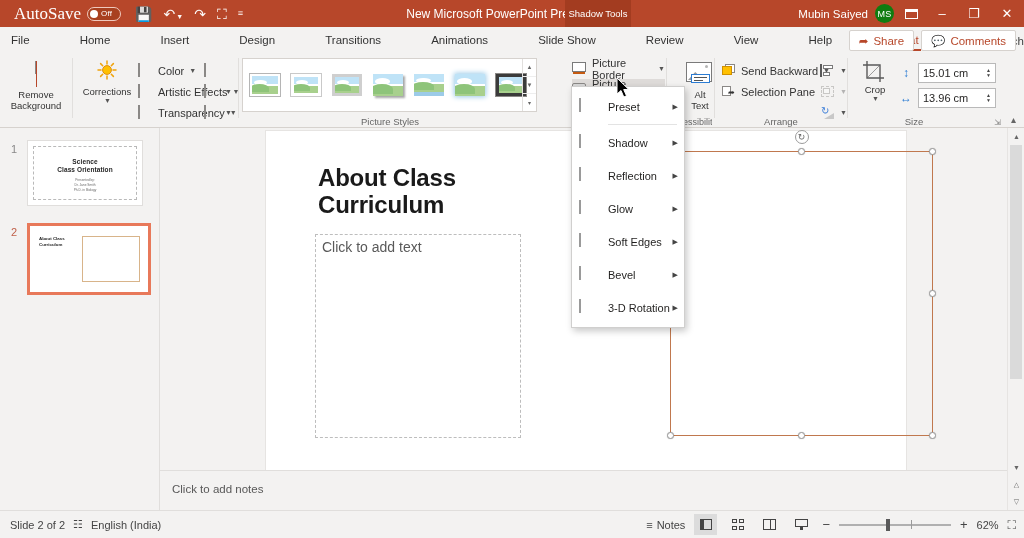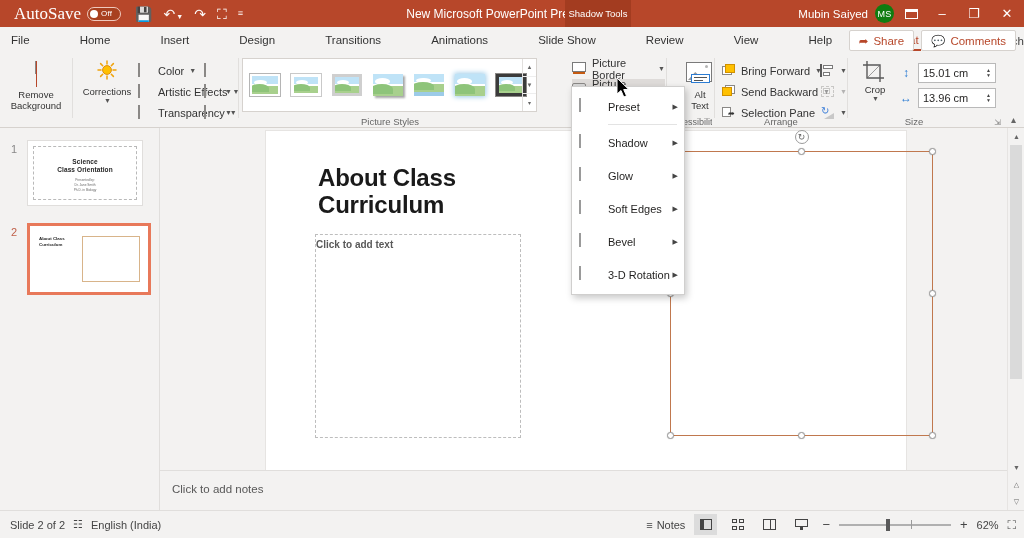--- a/index.html
+++ b/index.html
@@ -238,21 +238,21 @@
   }
   .slide-title {
     position: absolute; left: 52px; top: 33px; width: 300px;
     font-size: 24px; font-weight: bold; color: #1a1a1a; line-height: 27px;
     letter-spacing: -.2px;
   }
   .placeholder {
     position: absolute; left: 49px; top: 103px; width: 206px; height: 204px;
     border: 1px dashed #bdbdbd;
   }
-  .ph-text { position: absolute; left: 0; top: 4px; font-size: 10px; color: #595959; font-weight: bold; }
+  .ph-text { position: absolute; left: 6px; top: 4px; font-size: 14px; color: #595959; }
 
   .picsel {
     position: absolute; left: 404px; top: 20px; width: 263px; height: 285px;
     border: 1px solid #c0784e; overflow: visible;
   }
   .handle {
     position: absolute; width: 7px; height: 7px; border-radius: 50%;
     background: #fff; border: 1px solid #9b9b9b; box-shadow: 0 0 1px rgba(0,0,0,.3);
   }
   .rotate-handle {
@@ -496,28 +496,20 @@
       </div>
       <div class="glabel" style="font-size:9px;overflow:hidden;white-space:nowrap;">Accessibility</div>
     </div>
 
     <div class="gsep" style="left:714px;"></div>
 
     <div class="rgroup" style="left:716px; width:130px;">
       <div style="position:absolute; left:6px; top:6px;">
         <div class="smallrow">
           <span class="arr-sq">
-            <span style="position:absolute;left:0;top:2px;width:10px;height:9px;background:#fff;border:1px solid #8a8886;"></span>
-            <span style="position:absolute;left:3px;top:0;width:10px;height:9px;background:#ffc000;border:1px solid #d09000;"></span>
-          </span>
-          <span>Bring Forward</span>
-          <span class="caret">▼</span>
-        </div>
-        <div class="smallrow">
-          <span class="arr-sq">
             <span style="position:absolute;left:3px;top:0;width:10px;height:9px;background:#fff;border:1px solid #8a8886;"></span>
             <span style="position:absolute;left:0;top:2px;width:10px;height:9px;background:#ffc000;border:1px solid #d09000;"></span>
           </span>
           <span>Send Backward</span>
           <span class="caret">▼</span>
         </div>
         <div class="smallrow">
           <span class="arr-sq">
             <span style="position:absolute;left:0;top:1px;width:9px;height:10px;background:#fff;border:1px solid #8a8886;"></span>
             <span style="position:absolute;left:6px;top:4px;font-size:8px;line-height:8px;color:#333;">➦</span>
@@ -668,20 +660,25 @@
       <span class="dd-arrow">▶</span>
     </div>
     <div class="dd-sep"></div>
     <div class="dd-item">
       <span class="ddico"><span class="ddpic"></span></span>
       <span>Shadow</span>
       <span class="dd-arrow">▶</span>
     </div>
     <div class="dd-item">
       <span class="ddico"><span class="ddpic"></span></span>
+      <span>Reflection</span>
+      <span class="dd-arrow">▶</span>
+    </div>
+    <div class="dd-item">
+      <span class="ddico"><span class="ddpic"></span></span>
       <span>Glow</span>
       <span class="dd-arrow">▶</span>
     </div>
     <div class="dd-item">
       <span class="ddico"><span class="ddpic"></span></span>
       <span>Soft Edges</span>
       <span class="dd-arrow">▶</span>
     </div>
     <div class="dd-item">
       <span class="ddico"><span class="ddpic"></span></span>

